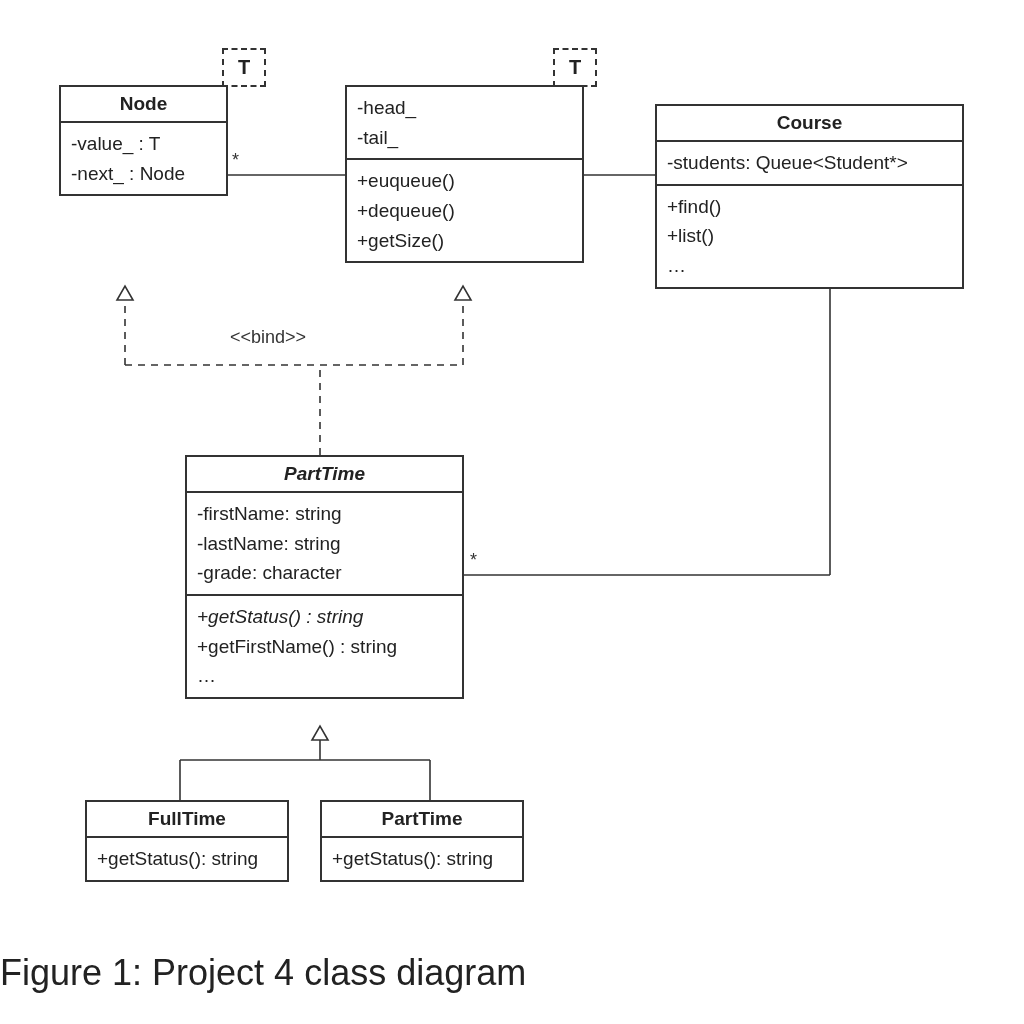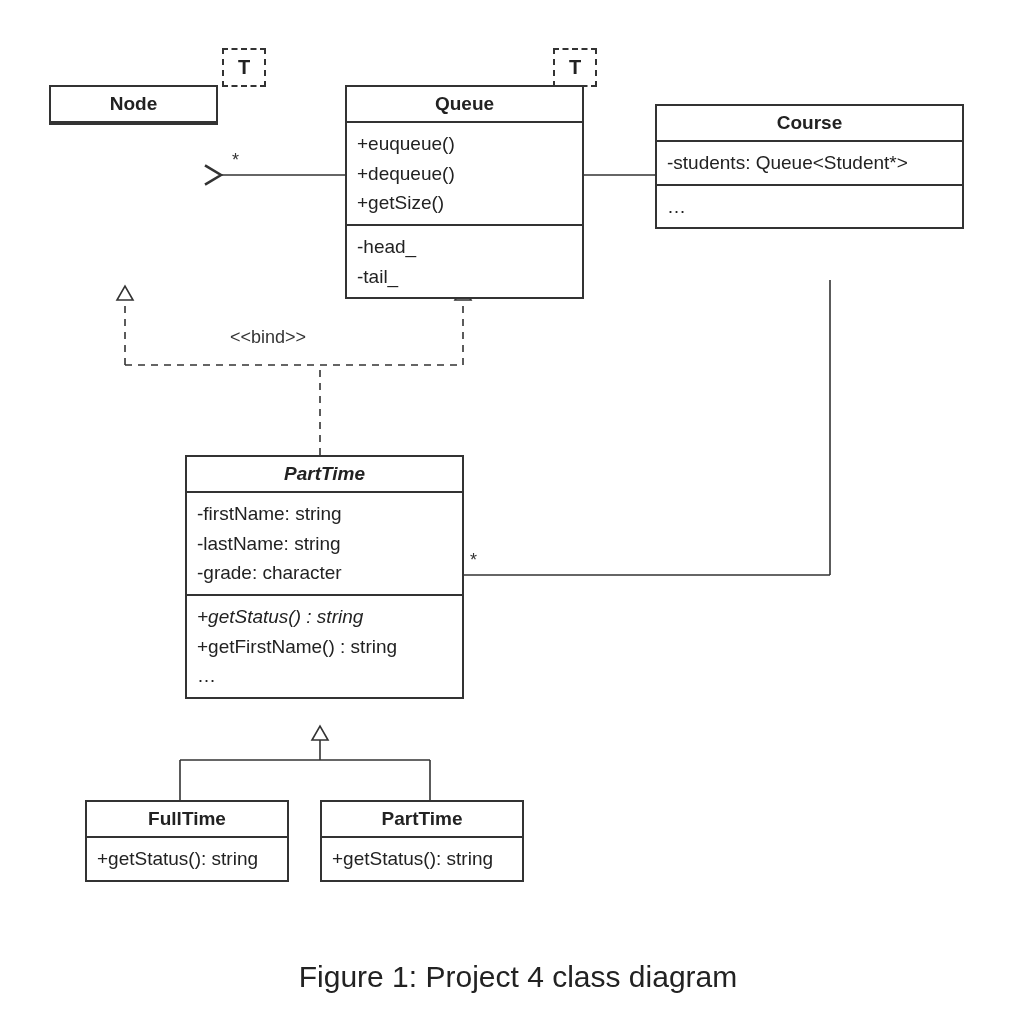--- a/index.html
+++ b/index.html
@@ -1,16 +1,16 @@
 <!DOCTYPE html>
 <html><head>
 <meta charset="utf-8">
 <style>
 html,body{margin:0;padding:0;width:1024px;height:1024px;background:#fff;font-family:Arial,Helvetica,sans-serif;color:#222}
-.caption{position:absolute;left:12px;right:0;bottom:30px;text-align:center;font-size:30px}
+.caption{position:absolute;left:0;right:0;bottom:30px;font-size:36px}
 .stage{position:absolute;left:0;top:0;width:1024px;height:1024px}
 .class-box{position:absolute;border:2px solid #333;background:#fff}
 .cb-title,.cb-sec{border-bottom:2px solid #333;padding:6px 10px;font-size:19px}
 .cb-title{font-weight:bold;text-align:center}
 .cb-sec:last-child{border-bottom:none}
 .row{padding:2px 0;line-height:1.35}
 .italic{font-style:italic}
 .tbox{position:absolute;border:2px dashed #333;background:#fff;text-align:center;font-size:20px;padding:6px 14px;font-weight:bold}
 svg{position:absolute;left:0;top:0;overflow:visible}
 .bind-label{position:absolute;font-size:18px;color:#333}
@@ -71,43 +71,48 @@
   </g>
 </svg>
 
 <div class="bind-label" style="left:232px;top:150px">*</div>
 <div class="bind-label" style="left:470px;top:550px">*</div>
 <div class="bind-label" style="left:230px;top:327px">&lt;&lt;bind&gt;&gt;</div>
 
 <div class="tbox" style="left:222px;top:48px">T</div>
 <div class="tbox" style="left:553px;top:48px">T</div>
 
-<div class="class-box" style="left:49px;top:85px;width:165px">
+<div class="class-box" style="left:59px;top:85px;width:165px">
   <div class="cb-title">Node</div>
+  <div class="cb-sec">
+    <div class="row">-value_ : T</div>
+    <div class="row">-next_ : Node</div>
+  </div>
 </div>
 
 <div class="class-box" style="left:345px;top:85px;width:235px">
-  <div class="cb-title">Queue</div>
+  <div class="cb-sec">
+    <div class="row">-head_</div>
+    <div class="row">-tail_</div>
+  </div>
   <div class="cb-sec">
     <div class="row">+euqueue()</div>
     <div class="row">+dequeue()</div>
     <div class="row">+getSize()</div>
-  </div>
-  <div class="cb-sec">
-    <div class="row">-head_</div>
-    <div class="row">-tail_</div>
   </div>
 </div>
 
 <div class="class-box" style="left:655px;top:104px;width:305px">
   <div class="cb-title">Course</div>
   <div class="cb-sec">
     <div class="row">-students: Queue&lt;Student*&gt;</div>
   </div>
   <div class="cb-sec">
+    <div class="row">+find()</div>
+    <div class="row">+list()</div>
     <div class="row">…</div>
   </div>
 </div>
 
 <div class="class-box" style="left:185px;top:455px;width:275px">
   <div class="cb-title italic">PartTime</div>
   <div class="cb-sec">
     <div class="row">-firstName: string</div>
     <div class="row">-lastName: string</div>
     <div class="row">-grade: character</div>

